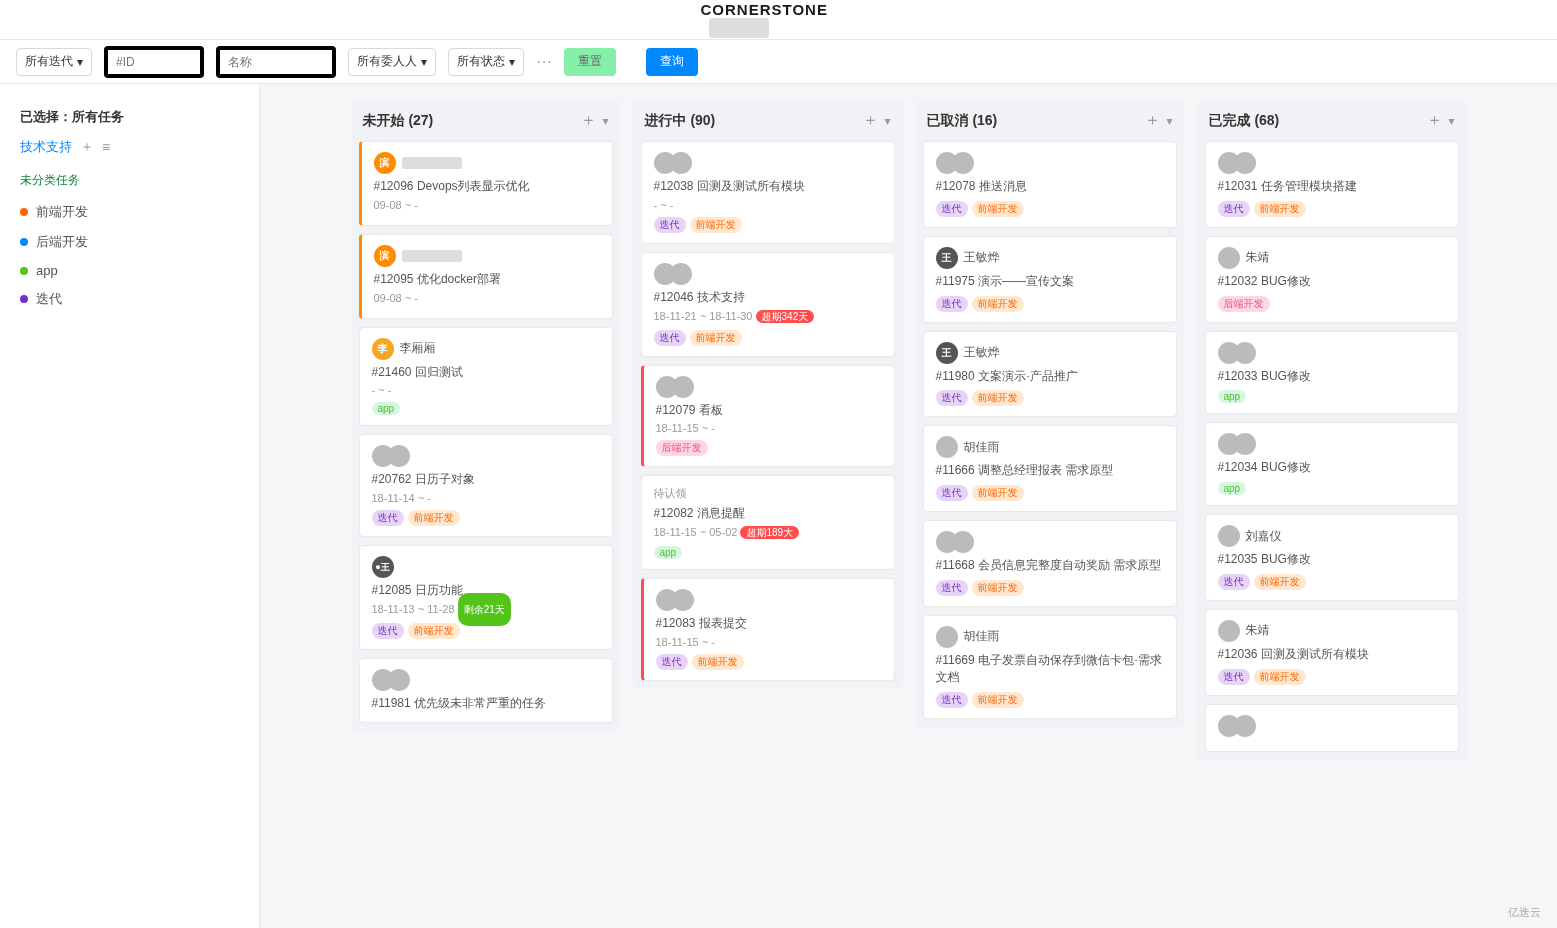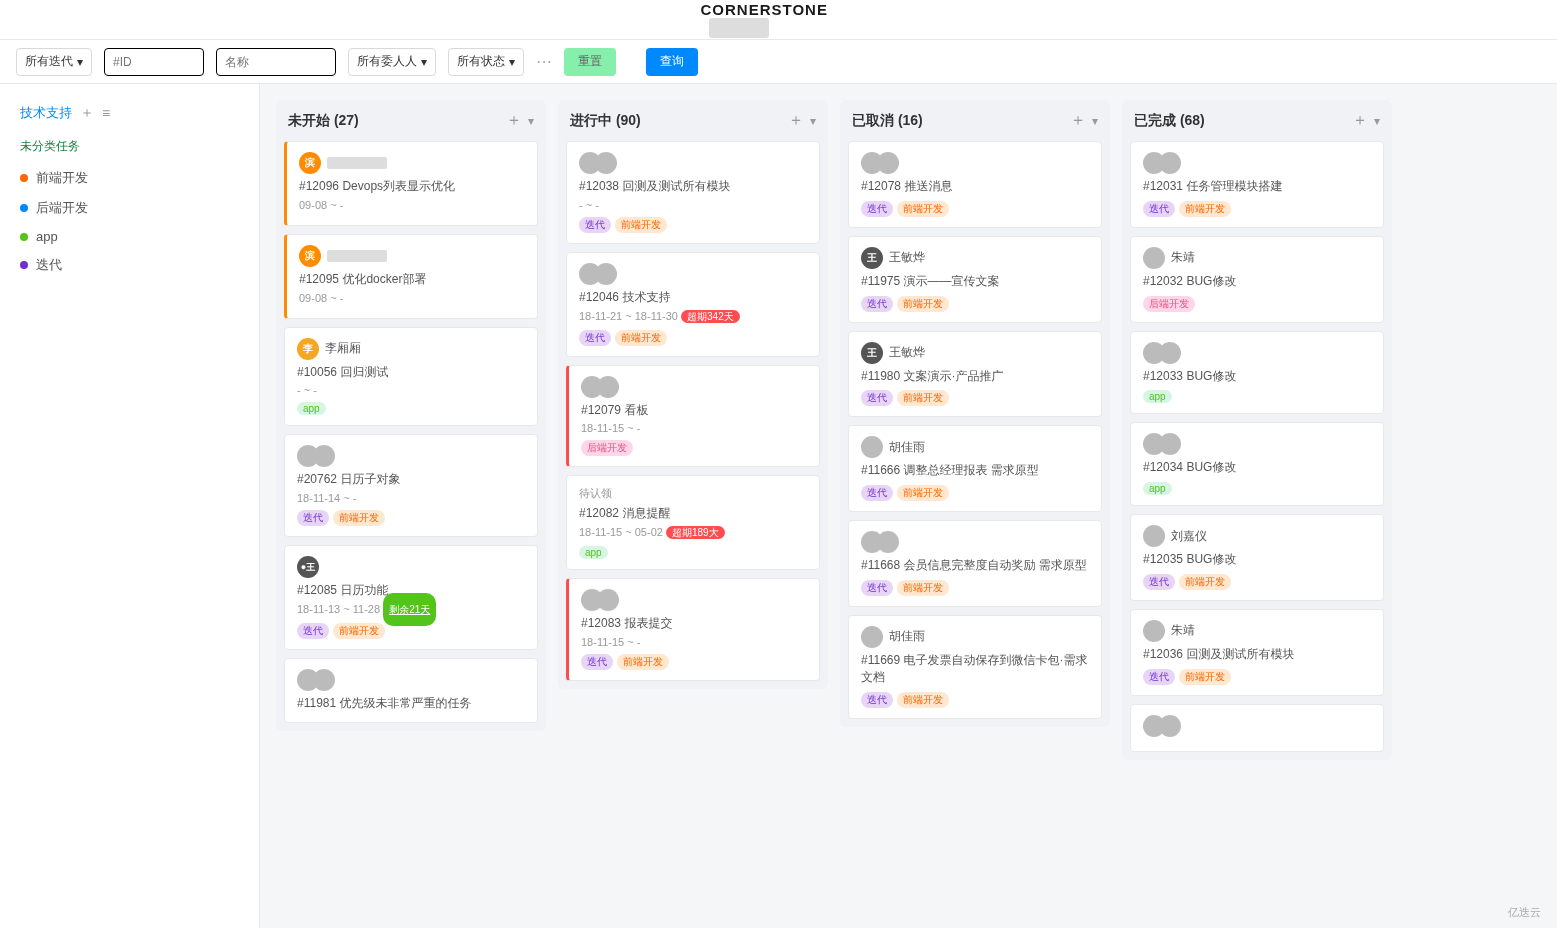--- a/index.html
+++ b/index.html
@@ -77,21 +77,21 @@
       font-size: 12px;
       color: #333;
       background: #fff;
       cursor: pointer;
       display: flex;
       align-items: center;
       gap: 4px;
     }
     .filter-input {
       height: 28px;
-      border: 1px solid #000000;
+      border: 4px solid #000000;
       border-radius: 4px;
       padding: 12px 8px;
       font-size: 12px;
       color: #999;
       background: #fff;
       width: 100px;
     }
     .filter-btn {
       height: 28px;
       border: none;
@@ -166,20 +166,21 @@
 
     
     .main-content {
       flex: 1;
       overflow-x: auto;
       overflow-y: auto;
       padding: 16px;
       display: flex;
       gap: 12px;
       align-items: flex-start;
+      justify-content: center;
     }
 
     
     .kanban-col {
       min-width: 270px;
       width: 270px;
       background: #f0f2f5;
       border-radius: 6px;
       flex-shrink: 0;
     }
@@ -265,21 +266,20 @@
       color: #fff;
       white-space: nowrap;
     }
     .remaining-badge {
       font-size: 10px;
       padding: 11px 6px;
       border-radius: 10px;
       background: #52c41a;
       color: #fff;
       white-space: nowrap;
-      text-decoration: underline;
     }
     .card-left-border-orange { border-left: 3px solid #ff8c00; }
     .card-left-border-red { border-left: 3px solid #ff4d4f; }
 
     
     .dual-avatar {
       display: flex;
     }
     .dual-avatar .avatar-circle:last-child {
       margin-left: -6px;
@@ -321,20 +321,21 @@
     <span>▾</span>
   </div>
   <span class="filter-dots">···</span>
   <button class="filter-btn reset">重置</button>
   <button class="filter-btn search">查询</button>
 </div>
 
 <div class="layout">
 
   <div class="sidebar">
+    <div class="sidebar-title">已选择：所有任务</div>
     <div class="sidebar-all-tasks">
       <span class="sidebar-link">技术支持</span>
       <span class="sidebar-icon-btn">＋</span>
       <span class="sidebar-icon-btn">≡</span>
     </div>
     <div class="sidebar-section-title">未分类任务</div>
     <div class="sidebar-category">
       <span class="dot" style="background:#ff6600;"></span>
       <span>前端开发</span>
     </div>
@@ -378,21 +379,21 @@
           </div>
           <div class="card-id-title">#12095 优化docker部署</div>
           <div class="card-date">09-08 ~ -</div>
         </div>
 
         <div class="card">
           <div class="card-top">
             <div class="avatar-circle" style="background:#f5a623;">李</div>
             <span style="font-size:12px;color:#555;">李厢厢</span>
           </div>
-          <div class="card-id-title">#10056 回归测试</div>
+          <div class="card-id-title">#21460 回归测试</div>
           <div class="card-date">- ~ -</div>
           <div class="card-tags">
             <span class="tag tag-green">app</span>
           </div>
         </div>
 
         <div class="card">
           <div class="card-top">
             <div class="dual-avatar">
               <div class="avatar-circle avatar-gray"></div>

